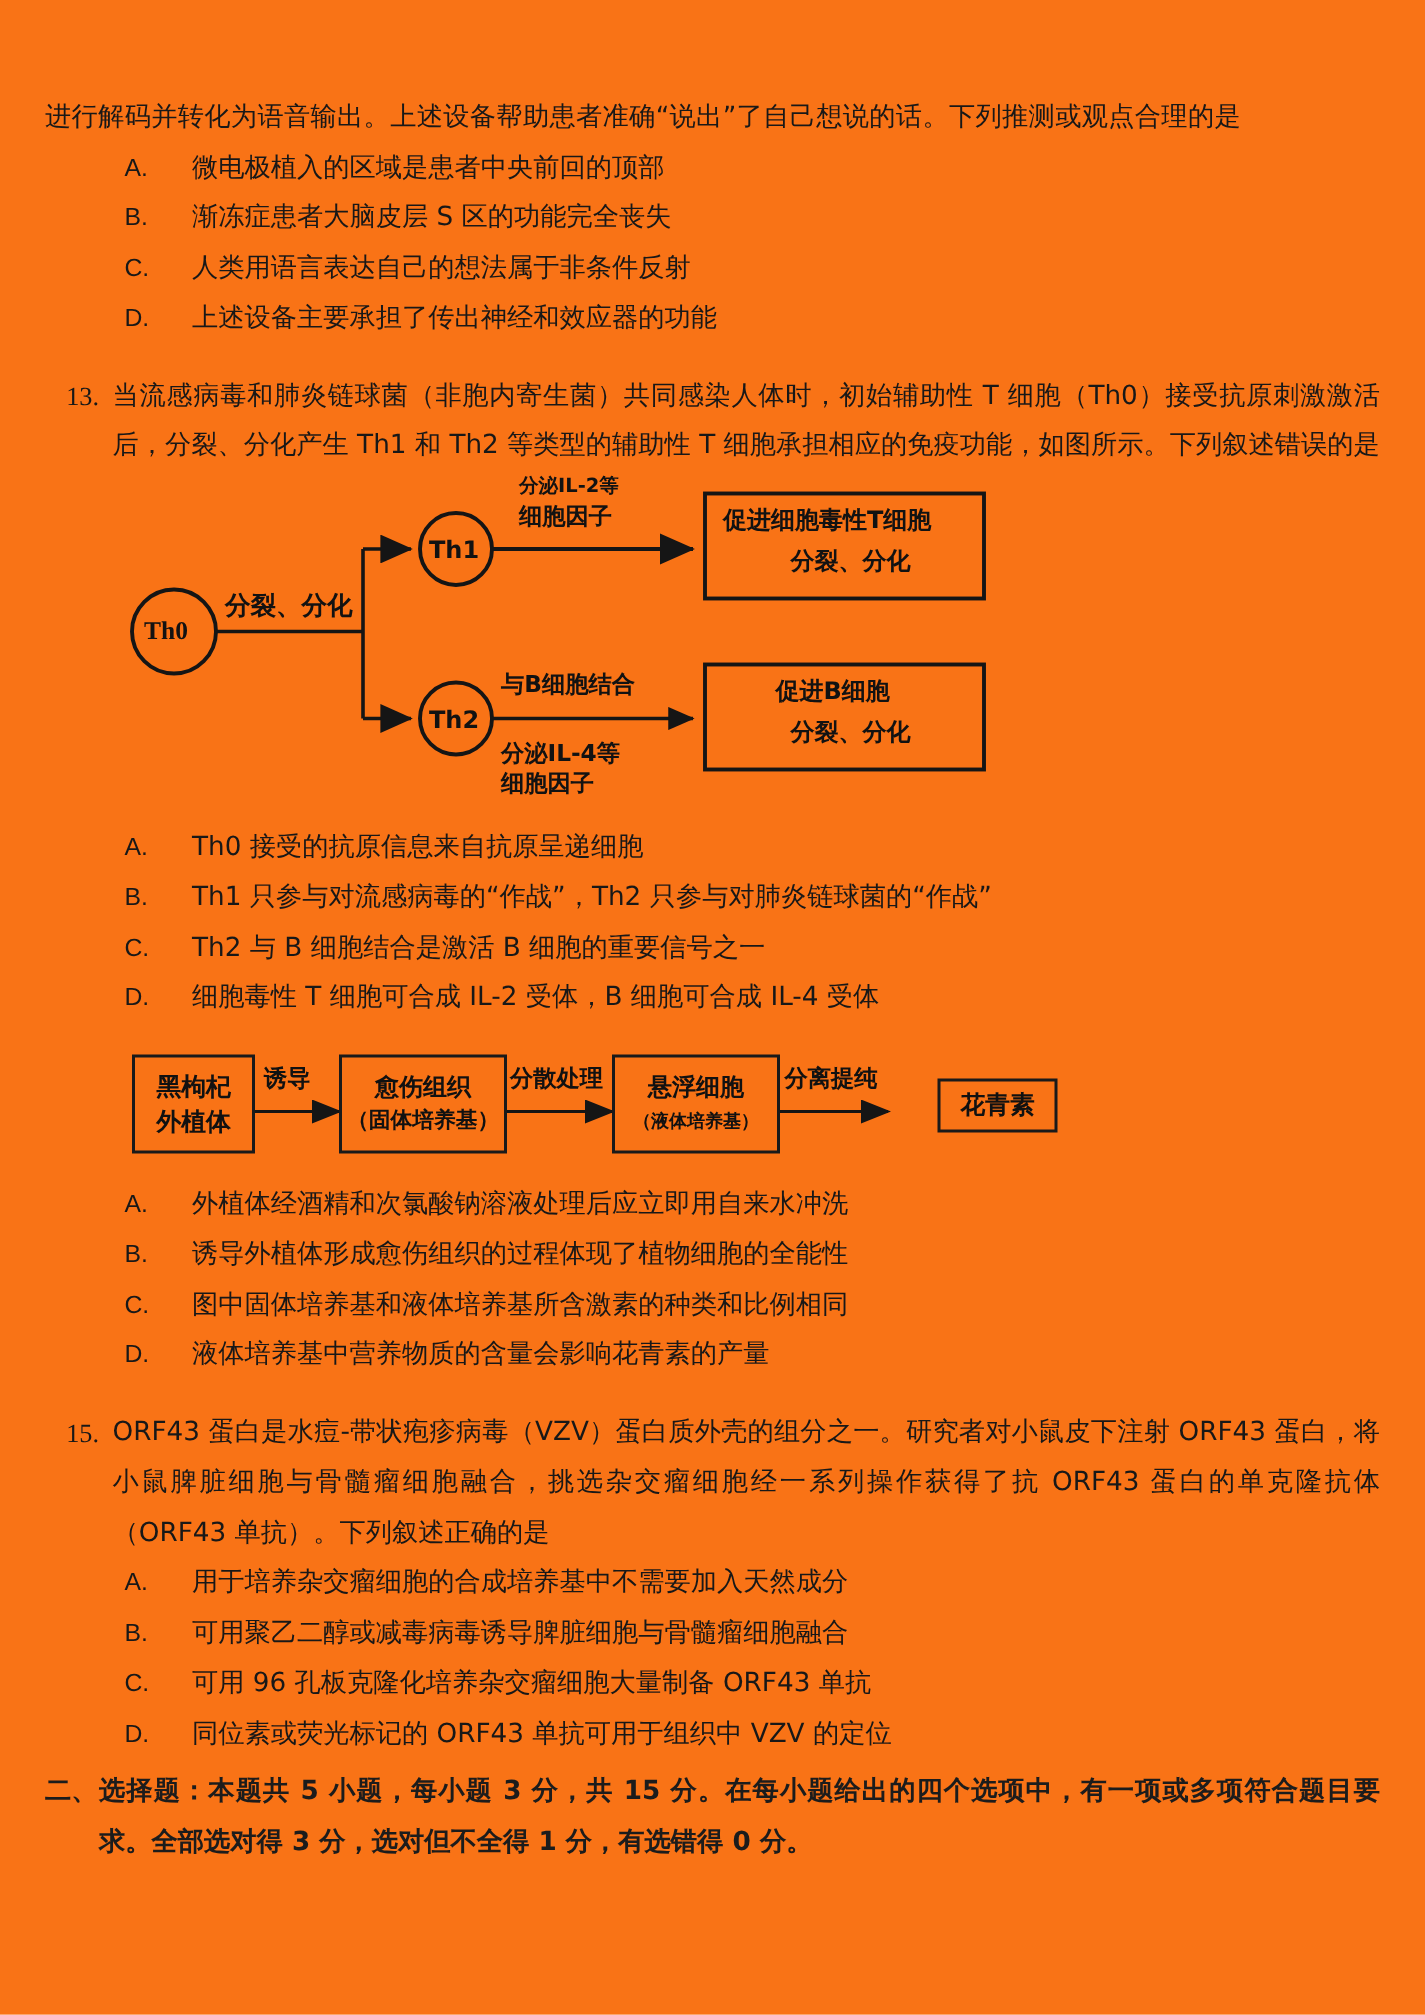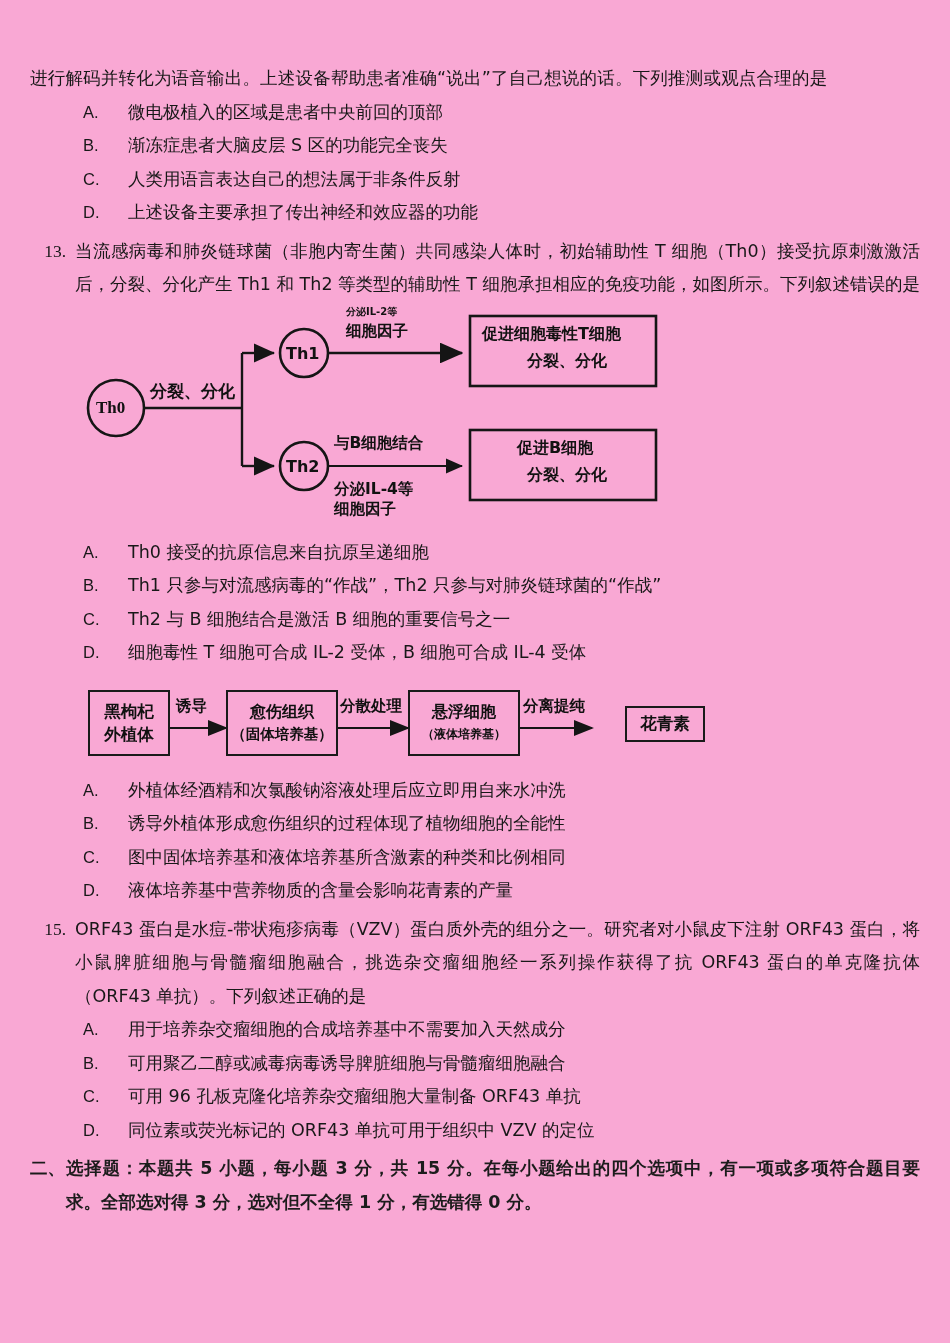--- a/index.html
+++ b/index.html
@@ -14,41 +14,41 @@
     position: relative;
     font-family: "DejaVu Sans", "Liberation Sans", sans-serif;
     color: #1c1c1c;
     overflow: hidden;
   }
   .page {
     position: absolute;
     left: 0; top: 0;
     width: 950px;
     height: 1343px;
-    background: #f9a8d4;
+    background: #f97316;
   }
   .content {
     position: absolute;
     left: 30px;
     top: 62px;
     width: 890px;
   }
 
   
   .para {
     font-size: 17.5px;
     line-height: 33.5px;
     letter-spacing: 0.2px;
     text-align: justify;
     color: #181818;
   }
   .qblock {
     display: flex;
     align-items: flex-start;
-    margin-top: 5px;
+    margin-top: 18px;
   }
   .qnum {
     flex: 0 0 auto;
     width: 36px;
     text-align: right;
     font-size: 17.5px;
     line-height: 33.5px;
     color: #181818;
     font-family: "Liberation Serif", serif;
   }
@@ -219,21 +219,21 @@
       </svg>
 
       <div class="f1lab" style="left:66px; top:90px; font-size:17px;font-family:Liberation Serif, serif;">Th0</div>
 
       <div class="f1lab" style="left:256px; top:36px; font-size:16px;">Th1</div>
 
       <div class="f1lab" style="left:256px; top:149px; font-size:16px;">Th2</div>
 
       <div class="f1lab" style="left:120px; top:74px; font-size:17px;">分裂、分化</div>
 
-      <div class="f1lab" style="left:316px; top:-6px; font-size:10px;">分泌IL-2等</div>
+      <div class="f1lab" style="left:316px; top:-6px; font-size:13px;">分泌IL-2等</div>
       <div class="f1lab" style="left:316px; top:14px; font-size:15.5px;">细胞因子</div>
 
       <div class="f1lab" style="left:304px; top:126px; font-size:15.5px;">与B细胞结合</div>
       <div class="f1lab" style="left:304px; top:172px; font-size:15.5px;">分泌IL-4等</div>
       <div class="f1lab" style="left:304px; top:192px; font-size:15.5px;">细胞因子</div>
 
       <div class="f1lab" style="left:452px; top:16px; font-size:16px;">促进细胞毒性T细胞</div>
       <div class="f1lab" style="left:497px; top:43px; font-size:16px;">分裂、分化</div>
 
       <div class="f1lab" style="left:487px; top:130px; font-size:16px;">促进B细胞</div>

